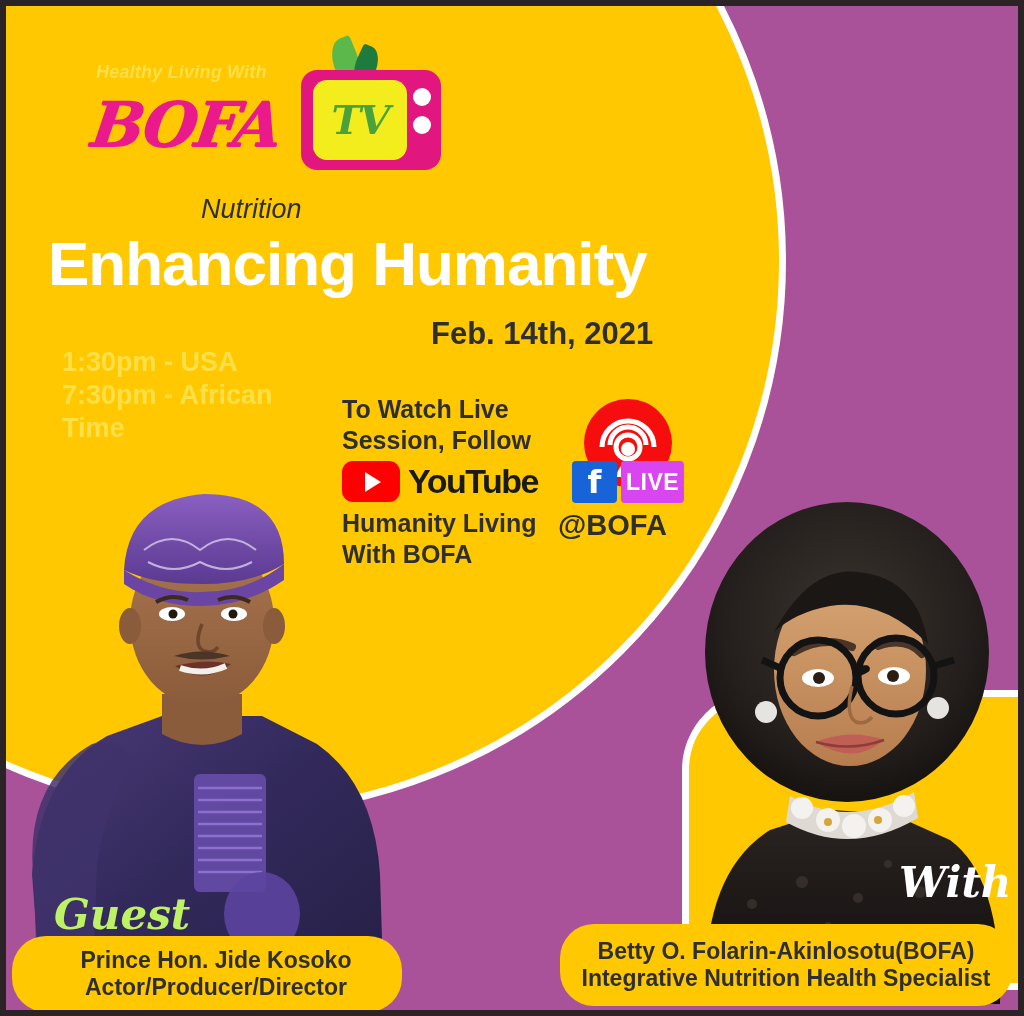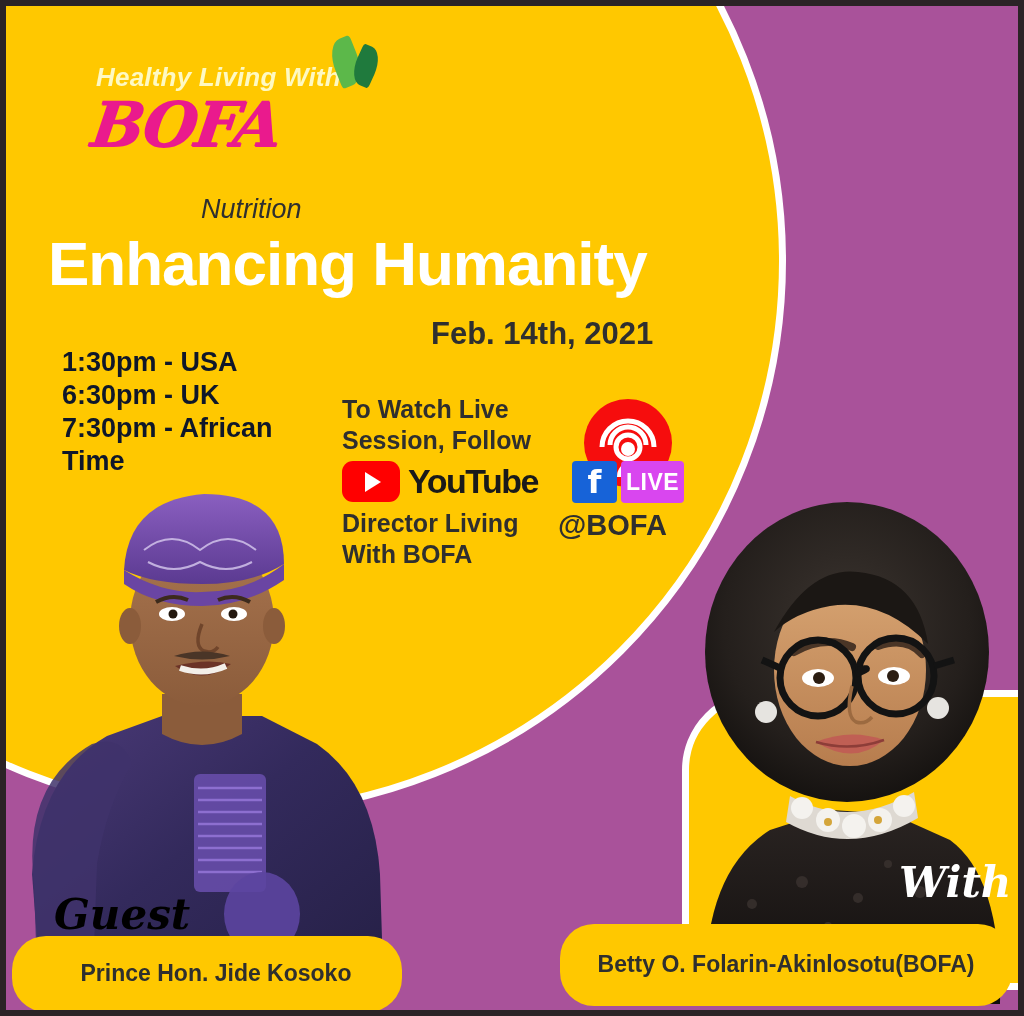--- a/index.html
+++ b/index.html
@@ -40,21 +40,21 @@
   }
   .yellow-fill-top{
     position:absolute;left:0;top:0;width:700px;height:120px;
     background:#ffc800;z-index:3;
   }
 
   
   .logo-wrap{position:absolute;left:86px;top:40px;width:360px;height:140px;z-index:12;}
   .logo-tagline{
     position:absolute;left:4px;top:16px;
-    font-size:26px;font-weight:bold;font-style:italic;color:#fef9c3;
+    font-size:18px;font-weight:bold;font-style:italic;color:#fde047;
     letter-spacing:.2px;white-space:nowrap;
   }
   .logo-bofa{
     position:absolute;left:0px;top:42px;
     font-family:"DejaVu Serif", serif;
     font-size:62px;font-weight:bold;font-style:italic;
     color:#ea1a8d;letter-spacing:-2px;
     transform:skewX(-8deg);white-space:nowrap;
     text-shadow:1px 1px 0 #ea1a8d;
   }
@@ -95,21 +95,21 @@
     position:absolute;left:42px;top:222px;z-index:12;
     font-size:62px;font-weight:bold;color:#ffffff;letter-spacing:-1px;
     white-space:nowrap;
   }
   .date{
     position:absolute;left:425px;top:310px;z-index:12;
     font-size:31px;font-weight:bold;color:#2f2f2f;white-space:nowrap;
   }
   .times{
     position:absolute;left:56px;top:340px;width:250px;z-index:12;
-    font-size:27px;font-weight:bold;color:#0f172a;line-height:1.22;
+    font-size:27px;font-weight:bold;color:#fde047;line-height:1.22;
   }
   .watch-block{
     position:absolute;left:336px;top:388px;width:230px;z-index:12;
     font-size:25px;font-weight:bold;color:#2f2f2f;line-height:1.22;
   }
   .yt-logo{display:flex;align-items:center;gap:8px;margin:6px 0 2px 0;}
   .yt-badge{
     width:58px;height:41px;background:#ff0000;border-radius:11px;
     display:flex;align-items:center;justify-content:center;
   }
@@ -157,21 +157,21 @@
 
   
   .photo{position:absolute;z-index:20;}
   .guest-photo{left:6px;bottom:6px;width:380px;height:560px;}
   .host-photo{right:6px;bottom:6px;width:330px;height:530px;}
 
   
   .guest-label{
     position:absolute;left:48px;top:884px;z-index:30;
     font-family:"DejaVu Serif", serif;
-    font-size:42px;font-weight:bold;font-style:italic;color:#000000;
+    font-size:42px;font-weight:bold;font-style:italic;color:#bef264;
     letter-spacing:0px;
   }
   .host-label{
     position:absolute;left:893px;top:852px;z-index:30;
     font-family:"DejaVu Serif", serif;
     font-size:42px;font-weight:bold;font-style:italic;color:#ffffff;
   }
 
   
   .pill{
@@ -197,46 +197,52 @@
 
     <div class="host-panel"></div>
 
     <div class="logo-wrap">
       <div class="logo-tagline">Healthy Living With</div>
       <div class="logo-bofa">BOFA</div>
 
       <div class="tv-logo">
         <div class="leaf-a"></div>
         <div class="leaf-b"></div>
+        <div class="tv-body">
+          <div class="tv-screen">
+            <span class="tv-text">TV</span>
+          </div>
+          <div class="tv-knob k1"></div>
+          <div class="tv-knob k2"></div>
+        </div>
       </div>
     </div>
 
     <div class="presents">Nutrition</div>
     <div class="title">Enhancing Humanity</div>
     <div class="date">Feb. 14th, 2021</div>
 
     <div class="times">
       <div>1:30pm - USA</div>
-      <div>6:30pm - UK</div>
       <div>7:30pm - African Time</div>
     </div>
 
     <div class="watch-block">
       <div>To Watch Live</div>
       <div>Session, Follow</div>
 
       <div class="yt-logo">
         <span class="yt-badge">
           <span class="yt-tri"></span>
         </span>
         <span class="yt-word">YouTube</span>
       </div>
 
       <div class="channel">
-        <div>Director Living</div>
+        <div>Humanity Living</div>
         <div>With BOFA</div>
       </div>
     </div>
 
     <div class="fb-cluster">
       <div class="fb-circle"></div>
       <svg class="fb-waves" viewBox="0 0 88 88">
         <circle cx="44" cy="48" r="12" fill="none" stroke="#ffffff" stroke-width="5"></circle>
         <path d="M26 46 a18 18 0 0 1 36 0" fill="none" stroke="#ffffff" stroke-width="5"></path>
         <path d="M18 48 a26 26 0 0 1 52 0" fill="none" stroke="#ffffff" stroke-width="5"></path>
@@ -394,22 +400,24 @@
         <circle cx="146" cy="348" r="4"></circle>
           <circle cx="196" cy="346" r="4"></circle>
       </g>
     </svg>
 
     <div class="guest-label">Guest</div>
     <div class="host-label">With</div>
 
     <div class="pill guest-pill">
       <div>Prince Hon. Jide Kosoko</div>
+      <div>Actor/Producer/Director</div>
     </div>
 
     <div class="pill host-pill">
       <div class="l1">Betty O. Folarin-Akinlosotu(BOFA)</div>
+      <div class="l2">Integrative Nutrition Health Specialist</div>
     </div>
 
   </div>
 
   <div class="frame-edge"></div>
 </div>
 
 </body></html>

